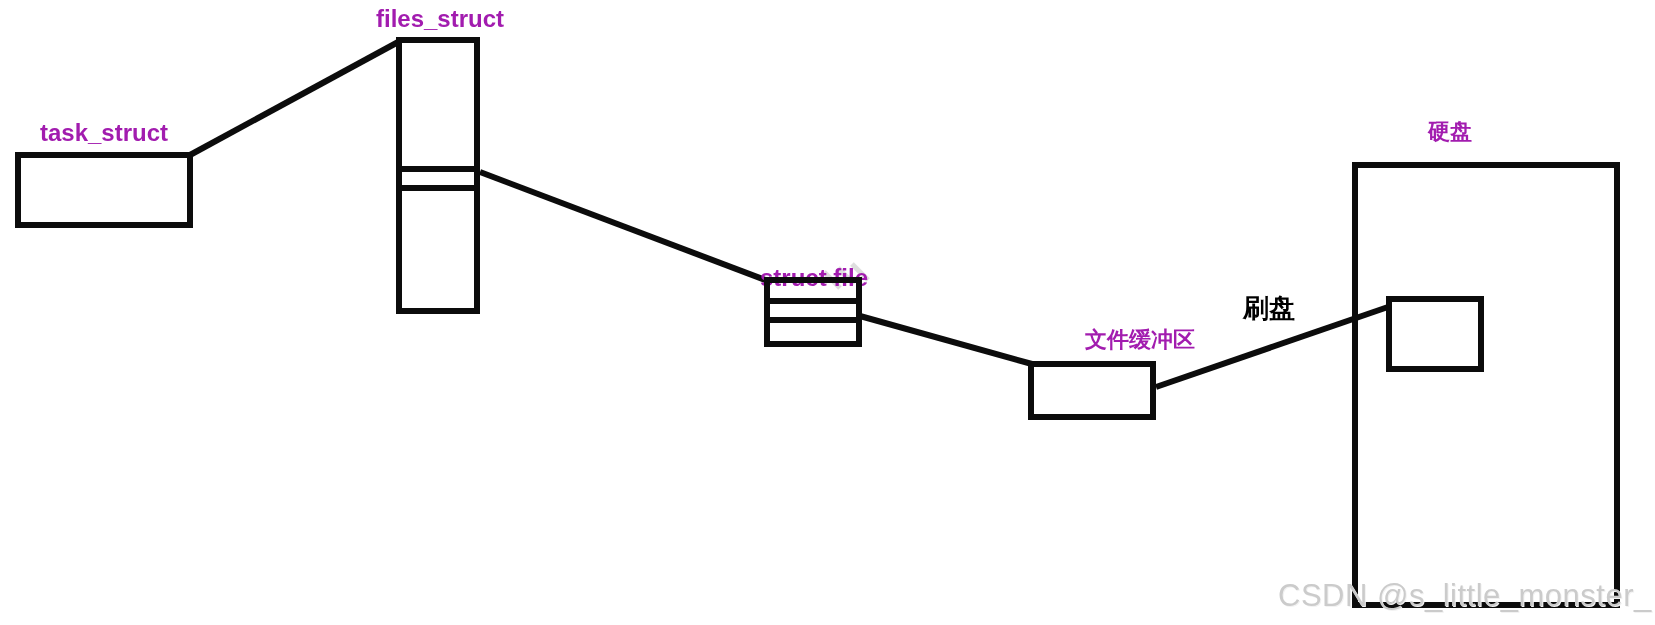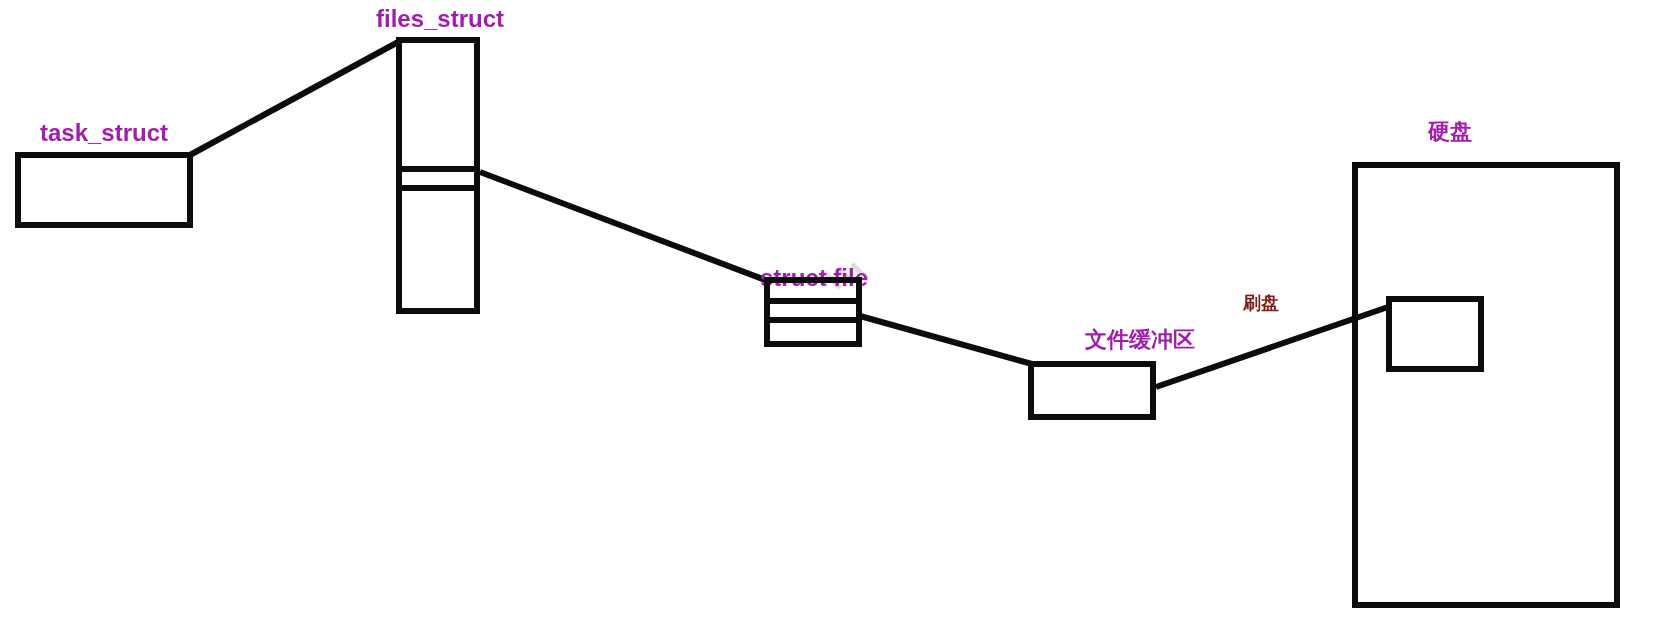--- a/index.html
+++ b/index.html
@@ -40,22 +40,22 @@
     font-weight: bold;
     font-size: 24px;
     line-height: 1.1;
     text-align: center;
     white-space: nowrap;
   }
   .label-cn {
     font-size: 22px;
   }
   .label-flush {
-    color: #7f1d1d;
-    font-size: 18px;
+    color: #000000;
+    font-size: 26px;
   }
   .watermark {
     position: absolute;
     left: 1278px;
     top: 578px;
     font-size: 31px;
     font-weight: normal;
     color: #cbcbcb;
     letter-spacing: 0.5px;
     white-space: nowrap;
@@ -95,14 +95,15 @@
 
   <div class="node-label label-cn" style="left:1026px; top:328px; width:132px;margin-left:48px;">文件缓冲区</div>
   <div class="box" style="left:1028px; top:361px; width:128px; height:59px;"></div>
 
   <div class="node-label label-flush" style="left:1243px; top:294px;">刷盘</div>
 
   <div class="node-label label-cn" style="left:1420px; top:120px; width:60px;">硬盘</div>
   <div class="box" style="left:1352px; top:162px; width:268px; height:446px;"></div>
   <div class="box" style="left:1386px; top:296px; width:98px; height:76px;"></div>
 
+  <div class="watermark">CSDN @s_little_monster_</div>
 
 </div>
 
 </body></html>

